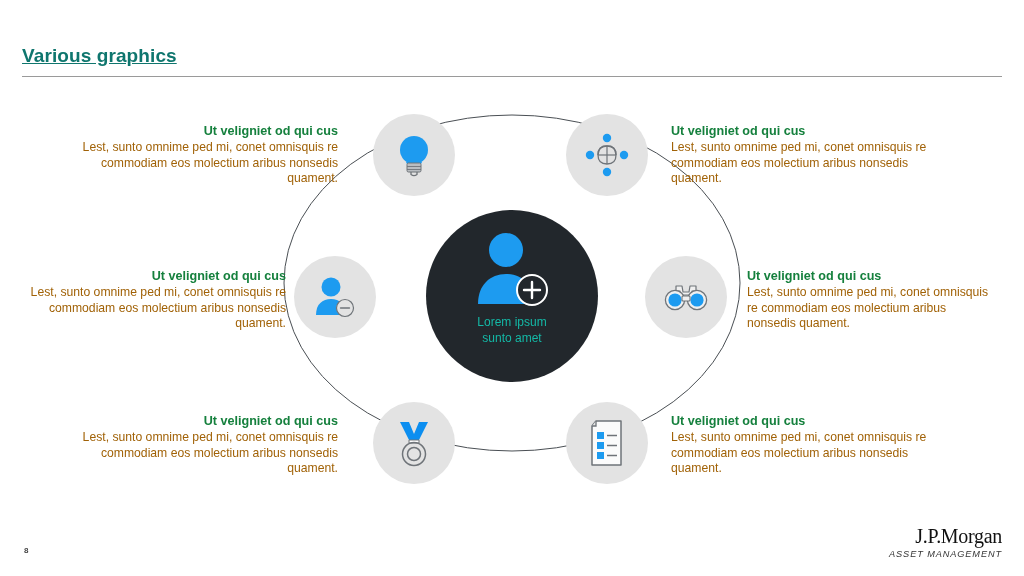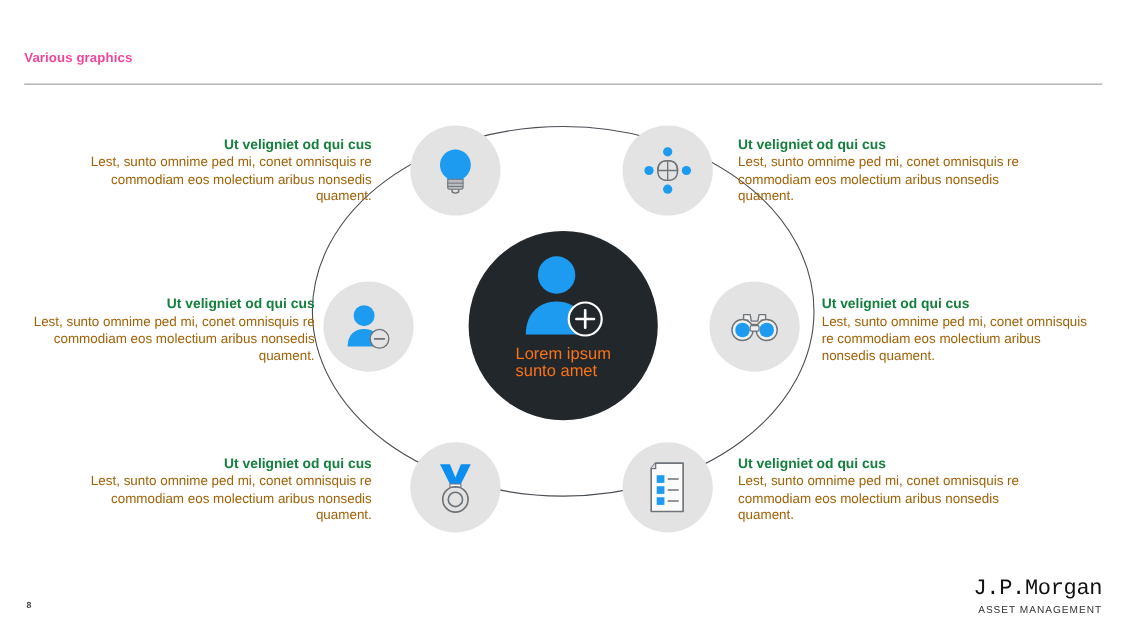--- a/index.html
+++ b/index.html
@@ -14,24 +14,25 @@
     overflow: hidden;
     font-family: "Liberation Sans", sans-serif;
     color: #1a1a1a;
   }
 
   
   #slide-title {
     position: absolute;
     left: 22px;
     top: 45px;
-    font-size: 12px;
+    font-size: 19px;
     font-weight: bold;
     letter-spacing: 0.1px;
-    color: #ec4899;
+    color: #0f766e;
+    text-decoration: underline;
   }
   #title-rule {
     position: absolute;
     left: 22px;
     top: 76px;
     width: 980px;
     height: 1px;
     background: #9a9a9a;
   }
 
@@ -65,22 +66,23 @@
     display: flex;
     flex-direction: column;
     align-items: center;
     justify-content: flex-start;
     padding-top: 22px;
     box-sizing: border-box;
   }
   #hub .hub-icon { width: 84px; height: 78px; }
   #hub .hub-label {
     margin-top: 4px;
-    color: #f97316;
-    font-size: 15px;
+    text-align: center;
+    color: #14b8a6;
+    font-size: 12px;
     line-height: 16px;
     font-weight: normal;
   }
 
   
   .node {
     position: absolute;
     width: 82px;
     height: 82px;
     border-radius: 50%;
@@ -131,32 +133,33 @@
     font-weight: bold;
     color: #444444;
   }
   #brand {
     position: absolute;
     right: 22px;
     top: 525px;
     text-align: right;
   }
   #brand .brand-name {
-    font-family: Liberation Mono, monospace;
+    font-family: Liberation Serif, serif;
     font-size: 20px;
     line-height: 22px;
     color: #111111;
     letter-spacing: -0.3px;
   }
   #brand .brand-sub {
     font-size: 9.2px;
     line-height: 12px;
     letter-spacing: 0.9px;
     color: #333333;
     margin-top: 1px;
+    font-style: italic;
   }
 </style>
 </head>
 <body>
 
 <div id="slide-title">Various graphics</div>
 <div id="title-rule"></div>
 
 <div id="diagram">
 

